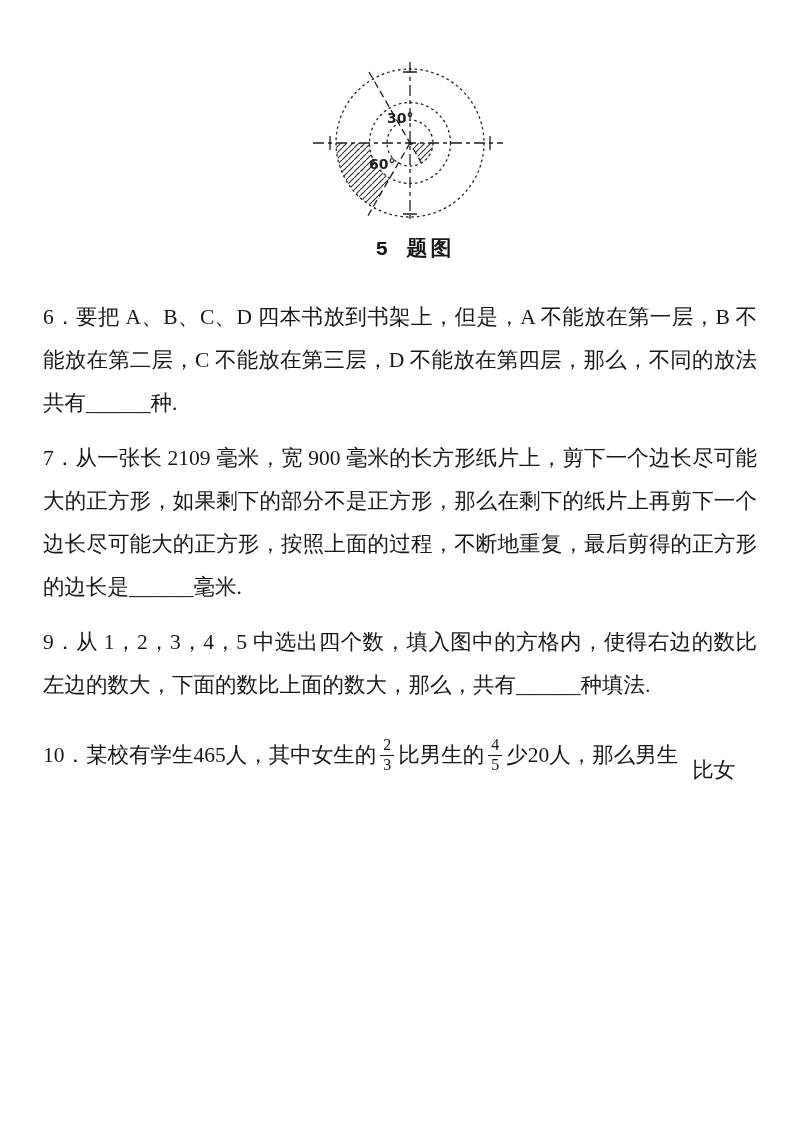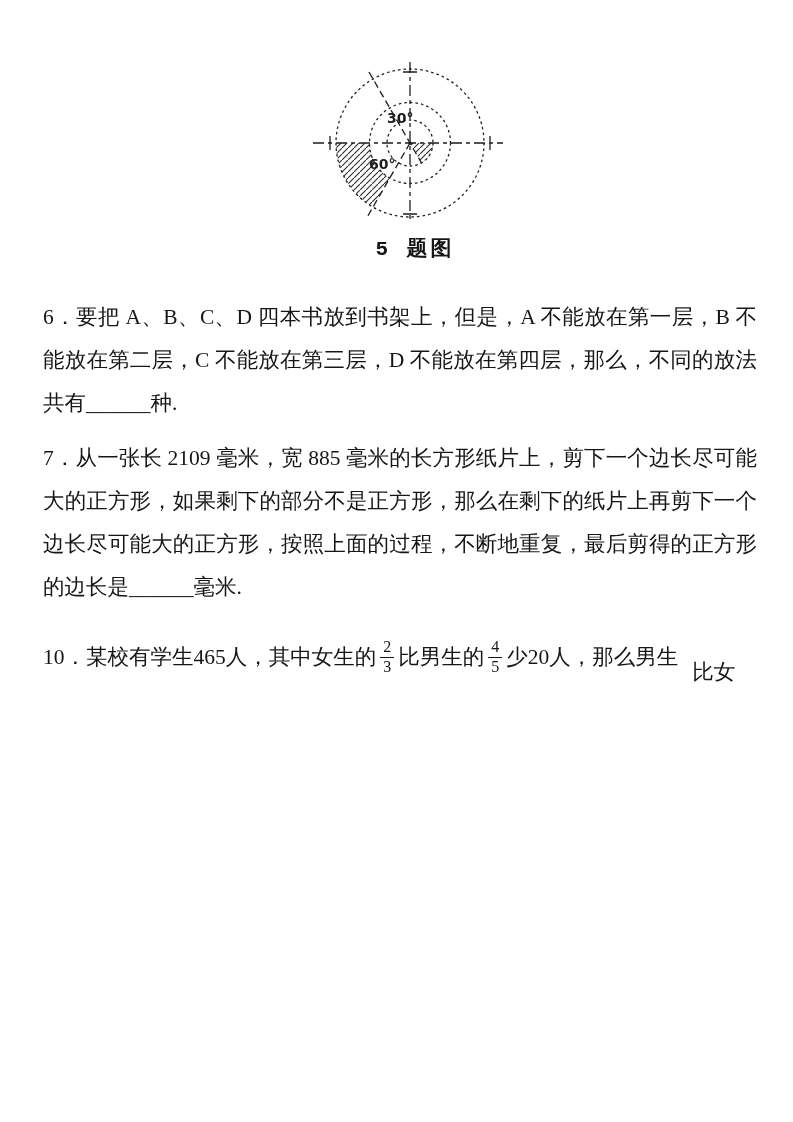--- a/index.html
+++ b/index.html
@@ -99,21 +99,22 @@
       <circle cx="110" cy="91" r="1.6" fill="#1d1d1d"></circle>
 
       <text x="87" y="71" font-size="14">30°</text>
       <text x="69" y="117" font-size="14">60°</text>
     </svg>
     <div class="figure-caption">5 题图</div>
   </div>
 
   <div class="content">
     <p class="q first">6．要把 A、B、C、D 四本书放到书架上，但是，A 不能放在第一层，B 不能放在第二层，C 不能放在第三层，D 不能放在第四层，那么，不同的放法共有______种.</p>
-    <p class="q">7．从一张长 2109 毫米，宽 885 毫米的长方形纸片上，剪下一个边长尽可能大的正方形，如果剩下的部分不是正方形，那么在剩下的纸片上再剪下一个边长尽可能大的正方形，按照上面的过程，不断地重复，最后剪得的正方形的边长是______毫米.</p>
+    <p class="q">7．从一张长 2109 毫米，宽 900 毫米的长方形纸片上，剪下一个边长尽可能大的正方形，如果剩下的部分不是正方形，那么在剩下的纸片上再剪下一个边长尽可能大的正方形，按照上面的过程，不断地重复，最后剪得的正方形的边长是______毫米.</p>
+    <p class="q">9．从 1，2，3，4，5 中选出四个数，填入图中的方格内，使得右边的数比左边的数大，下面的数比上面的数大，那么，共有______种填法.</p>
 
     <div class="q q10">
       <div class="q10-line1">
         <span>10．某校有学生465人，其中女生的</span><span class="frac">
             <span class="fnum">2</span>
             <span class="fden">3</span>
           </span><span>比男生的</span><span class="frac">
             <span class="fnum">4</span>
             <span class="fden">5</span>
           </span><span>少20人，那么男生</span><span class="q10-drop">比女</span>

